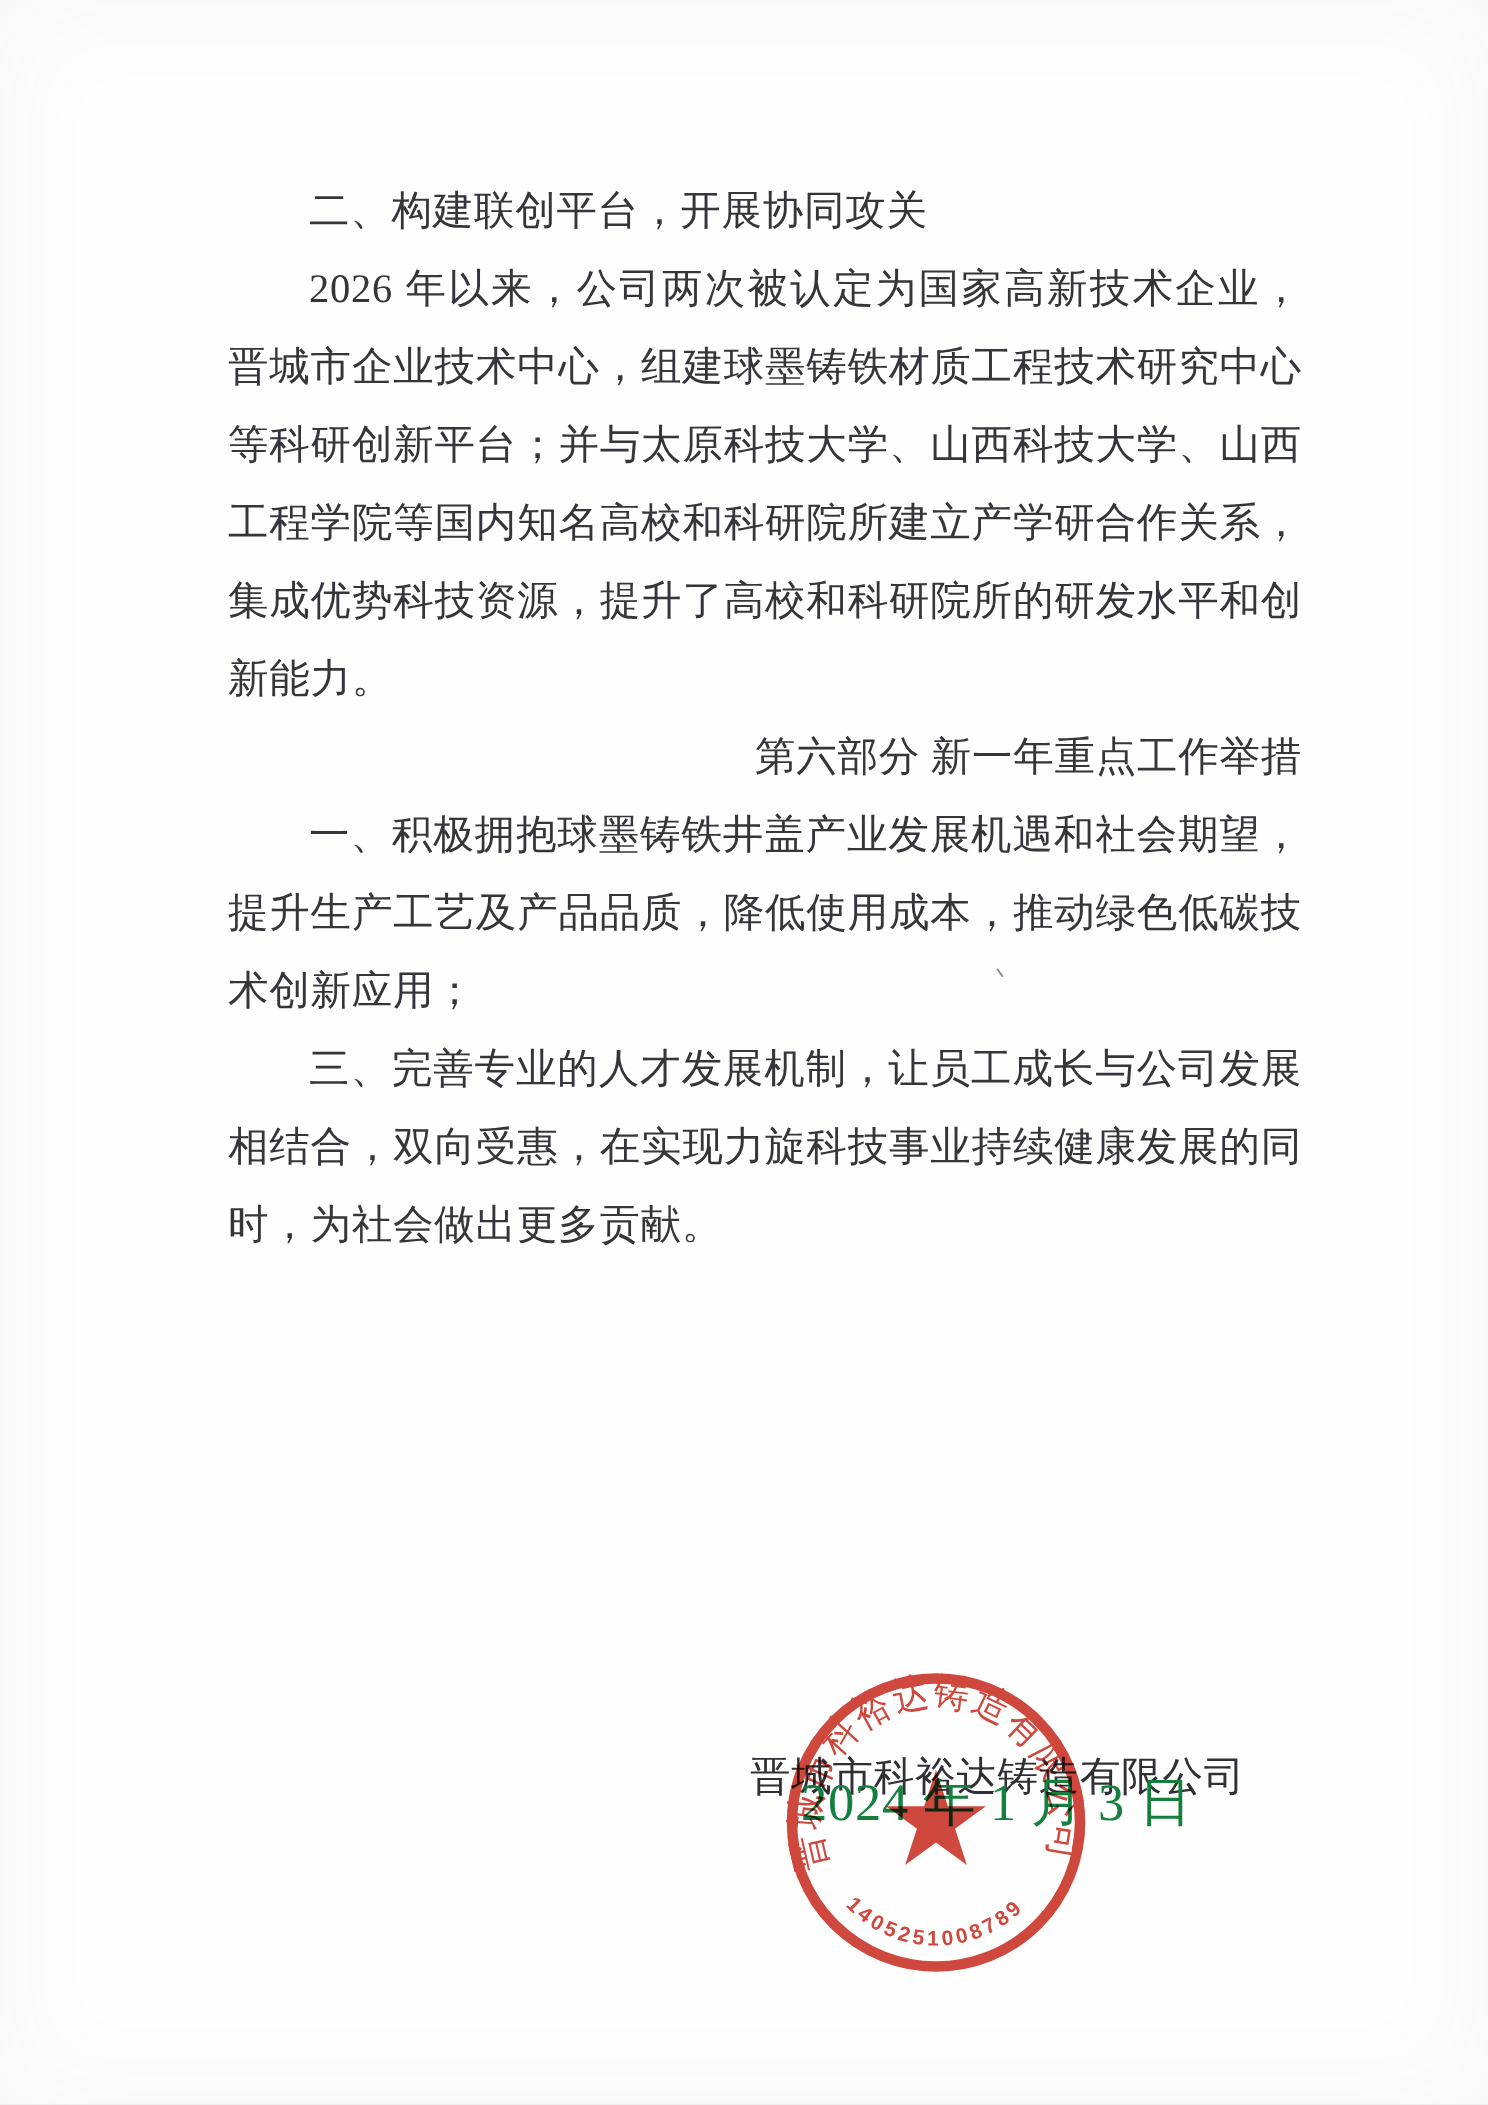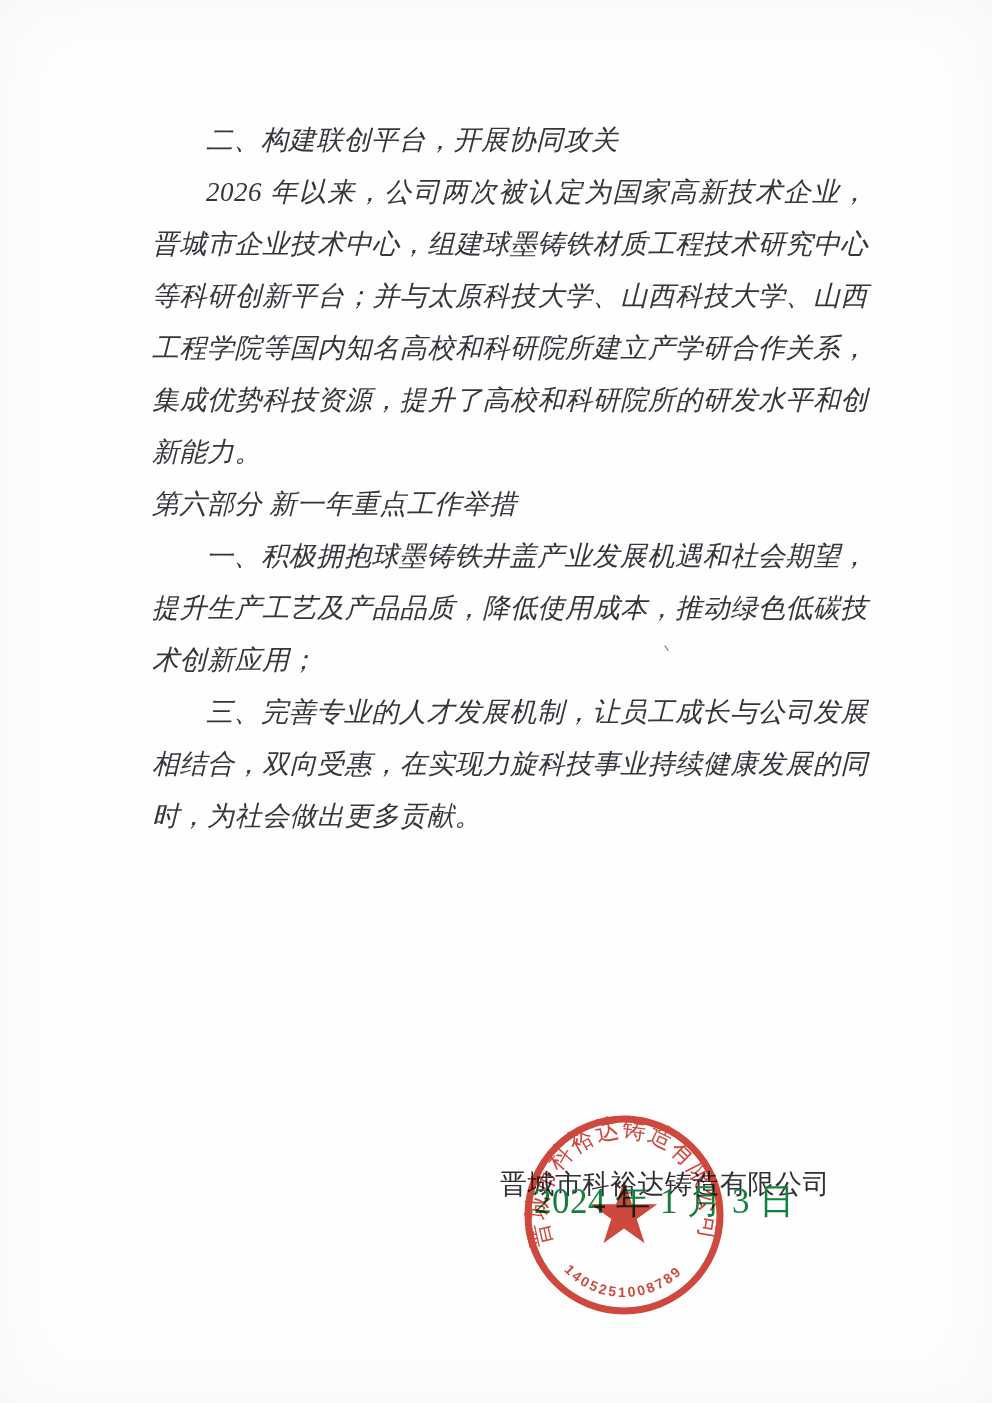--- a/index.html
+++ b/index.html
@@ -13,34 +13,33 @@
     font-family: "Liberation Serif", "DejaVu Serif", serif;
     color: #35353b;
     overflow: hidden;
     box-shadow: inset 0 0 70px rgba(120,120,120,0.06);
   }
   .content {
     position: absolute;
     left: 152px;
     top: 114px;
     width: 716px;
-    font-style: italic;
   }
   .content p {
     font-size: 27px;
     line-height: 52px;
     text-align: justify;
     text-indent: 2em;
     letter-spacing: 0.5px;
   }
   .content p.heading-indent {
     text-align: left;
   }
   .content p.heading-center {
-    text-align: left;
+    text-align: right;
     text-indent: 0;
   }
   .signature-company {
     position: absolute;
     left: 500px;
     top: 1166px;
     font-size: 27px;
     letter-spacing: 0.5px;
     color: #2f2f35;
     white-space: nowrap;

